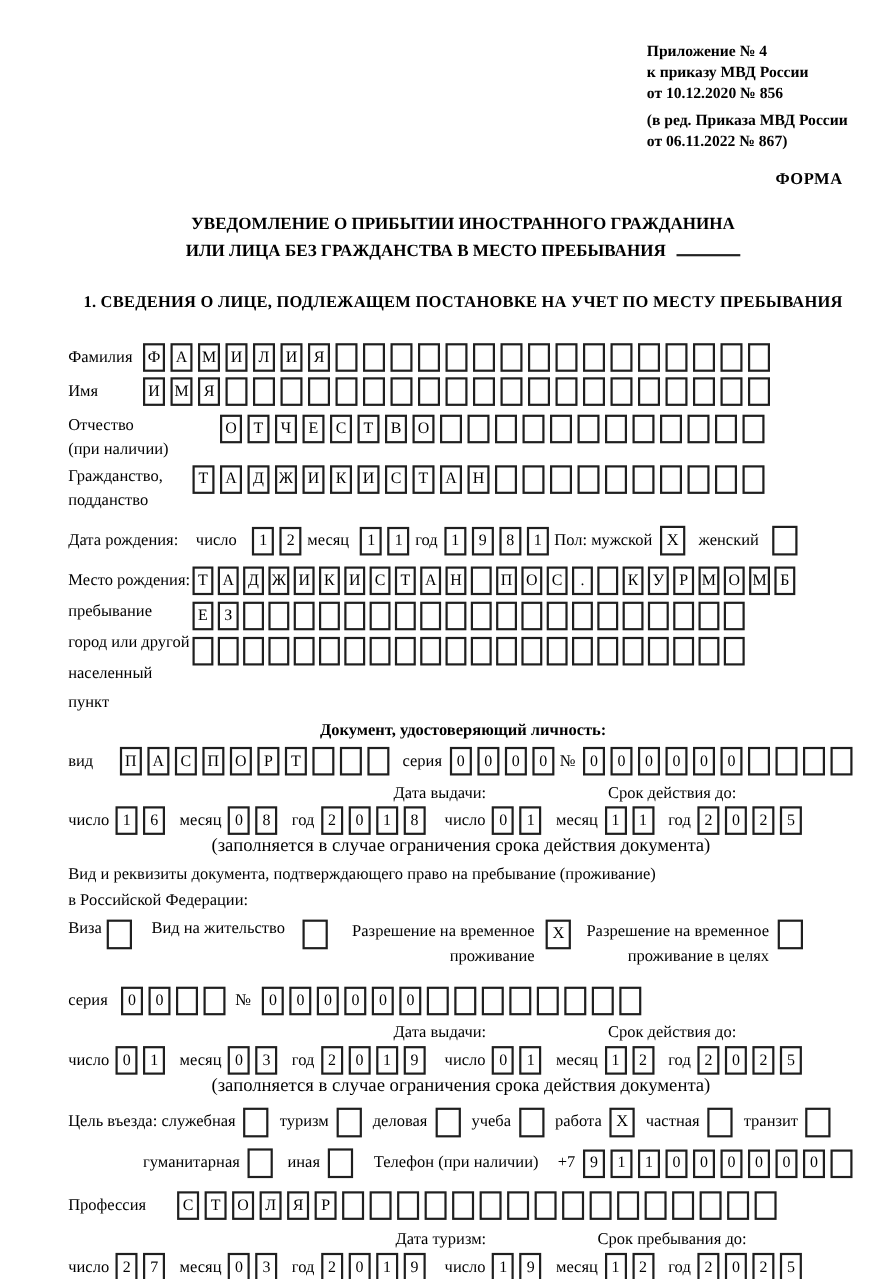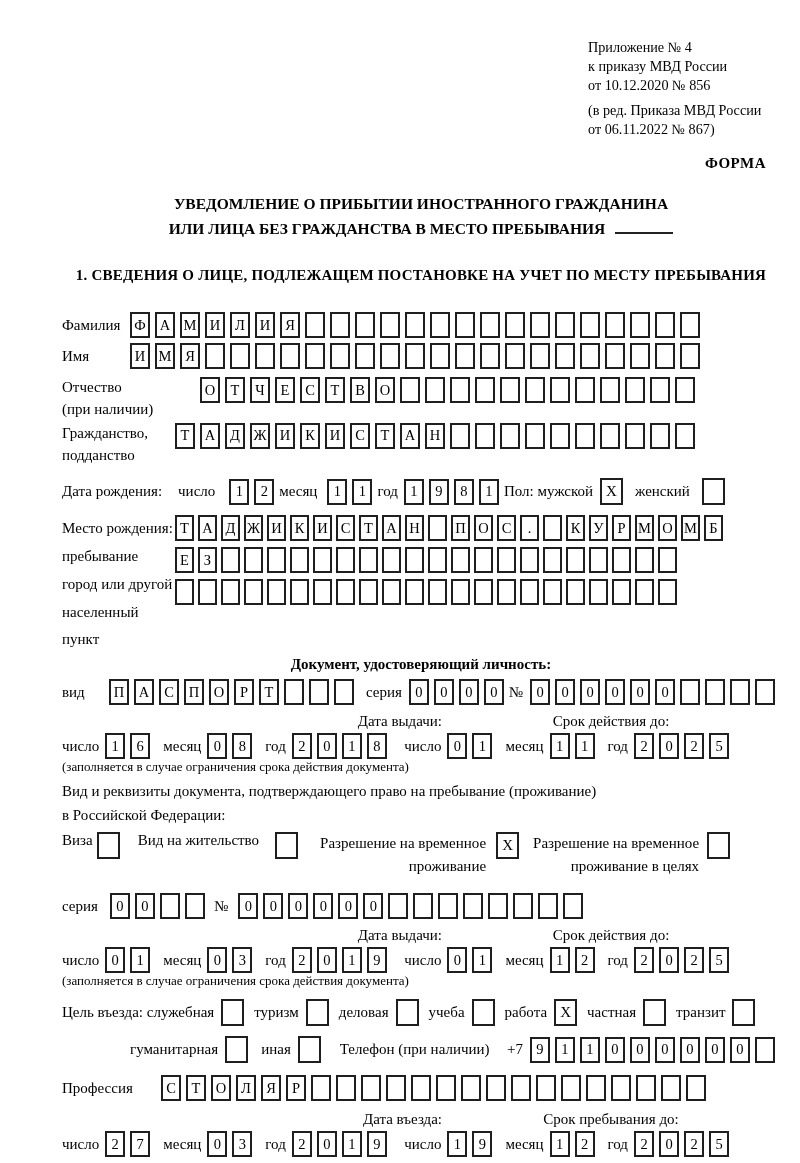--- a/index.html
+++ b/index.html
@@ -5,21 +5,21 @@
   * { margin:0; padding:0; box-sizing:border-box; }
   html,body { background:#ffffff; }
   body {
     width:800px; height:1163px; overflow:hidden;
     font-family:"Liberation Serif", serif;
     font-size:15px; color:#000;
   }
   .page { padding:38px 20px 0 62px; }
 
   
-  .hdr { width:190px; margin-left:auto; margin-right:2px; font-size:14.2px; line-height:1.35; }
+  .hdr { width:190px; margin-left:auto; margin-right:2px; font-size:14.2px; line-height:1.35;font-weight:bold; }
   .hdr .sub { margin-top:5px; }
   .forma { text-align:right; font-weight:bold; margin:16px 14px 0 0; font-size:15px; letter-spacing:.5px; }
 
   .title { text-align:center; font-weight:bold; font-size:15.5px; line-height:1.6; margin-top:20px; }
   .blank-line { display:inline-block; width:58px; border-bottom:2px solid #222; height:14px; margin-left:10px; }
 
   .sec-head { text-align:center; font-weight:bold; font-size:15px; margin-top:26px; letter-spacing:.2px; }
 
   
   .frow { display:flex; align-items:center; }
@@ -44,21 +44,21 @@
   .center-bold { text-align:center; font-weight:bold; font-size:15px; }
 
   .dg { display:flex; align-items:center; }
   .dg .lbl { margin-right:6px; }
   .dg .boxes { margin-right:8px; }
 
   .two-col { display:flex; align-items:center; }
   .head-row { display:flex; }
   .head-left { width:380px; text-align:right; }
   .head-right { flex:1; text-align:center; }
-  .note { font-size:13px; text-align:left; padding-right:4px; }
+  .note { font-size:17px; text-align:center; padding-right:4px; }
 
   .permit-row { display:flex; align-items:flex-start; margin-top:8px; }
   .permit-item { display:flex; align-items:flex-start; }
   .plabel { line-height:1.5; }
   .plabel.center { text-align:right; }
   .purpose-row { display:flex; align-items:center; }
   .purpose-row .lbl { margin-right:7px; }
   .purpose-row .checkbox { margin-right:10px; }
 </style>
 </head>
@@ -571,21 +571,21 @@
         <span class="cell"></span>
         <span class="cell"></span>
         <span class="cell"></span>
         <span class="cell"></span>
         <span class="cell"></span>
         <span class="cell"></span>
       </span>
   </div>
 
   <div class="head-row" style="margin-top:10px">
-    <span class="head-left">Дата въезда:</span>
+    <span class="head-left">Дата туризм:</span>
     <span class="head-right">Срок пребывания до:</span>
   </div>
   <div class="two-col" style="margin-top:3px">
     <div class="dg">
       <span class="lbl">число</span>
       <span class="boxes">
           <span class="cell">2</span>
           <span class="cell">7</span>
         </span>
       <span class="lbl">месяц</span>

